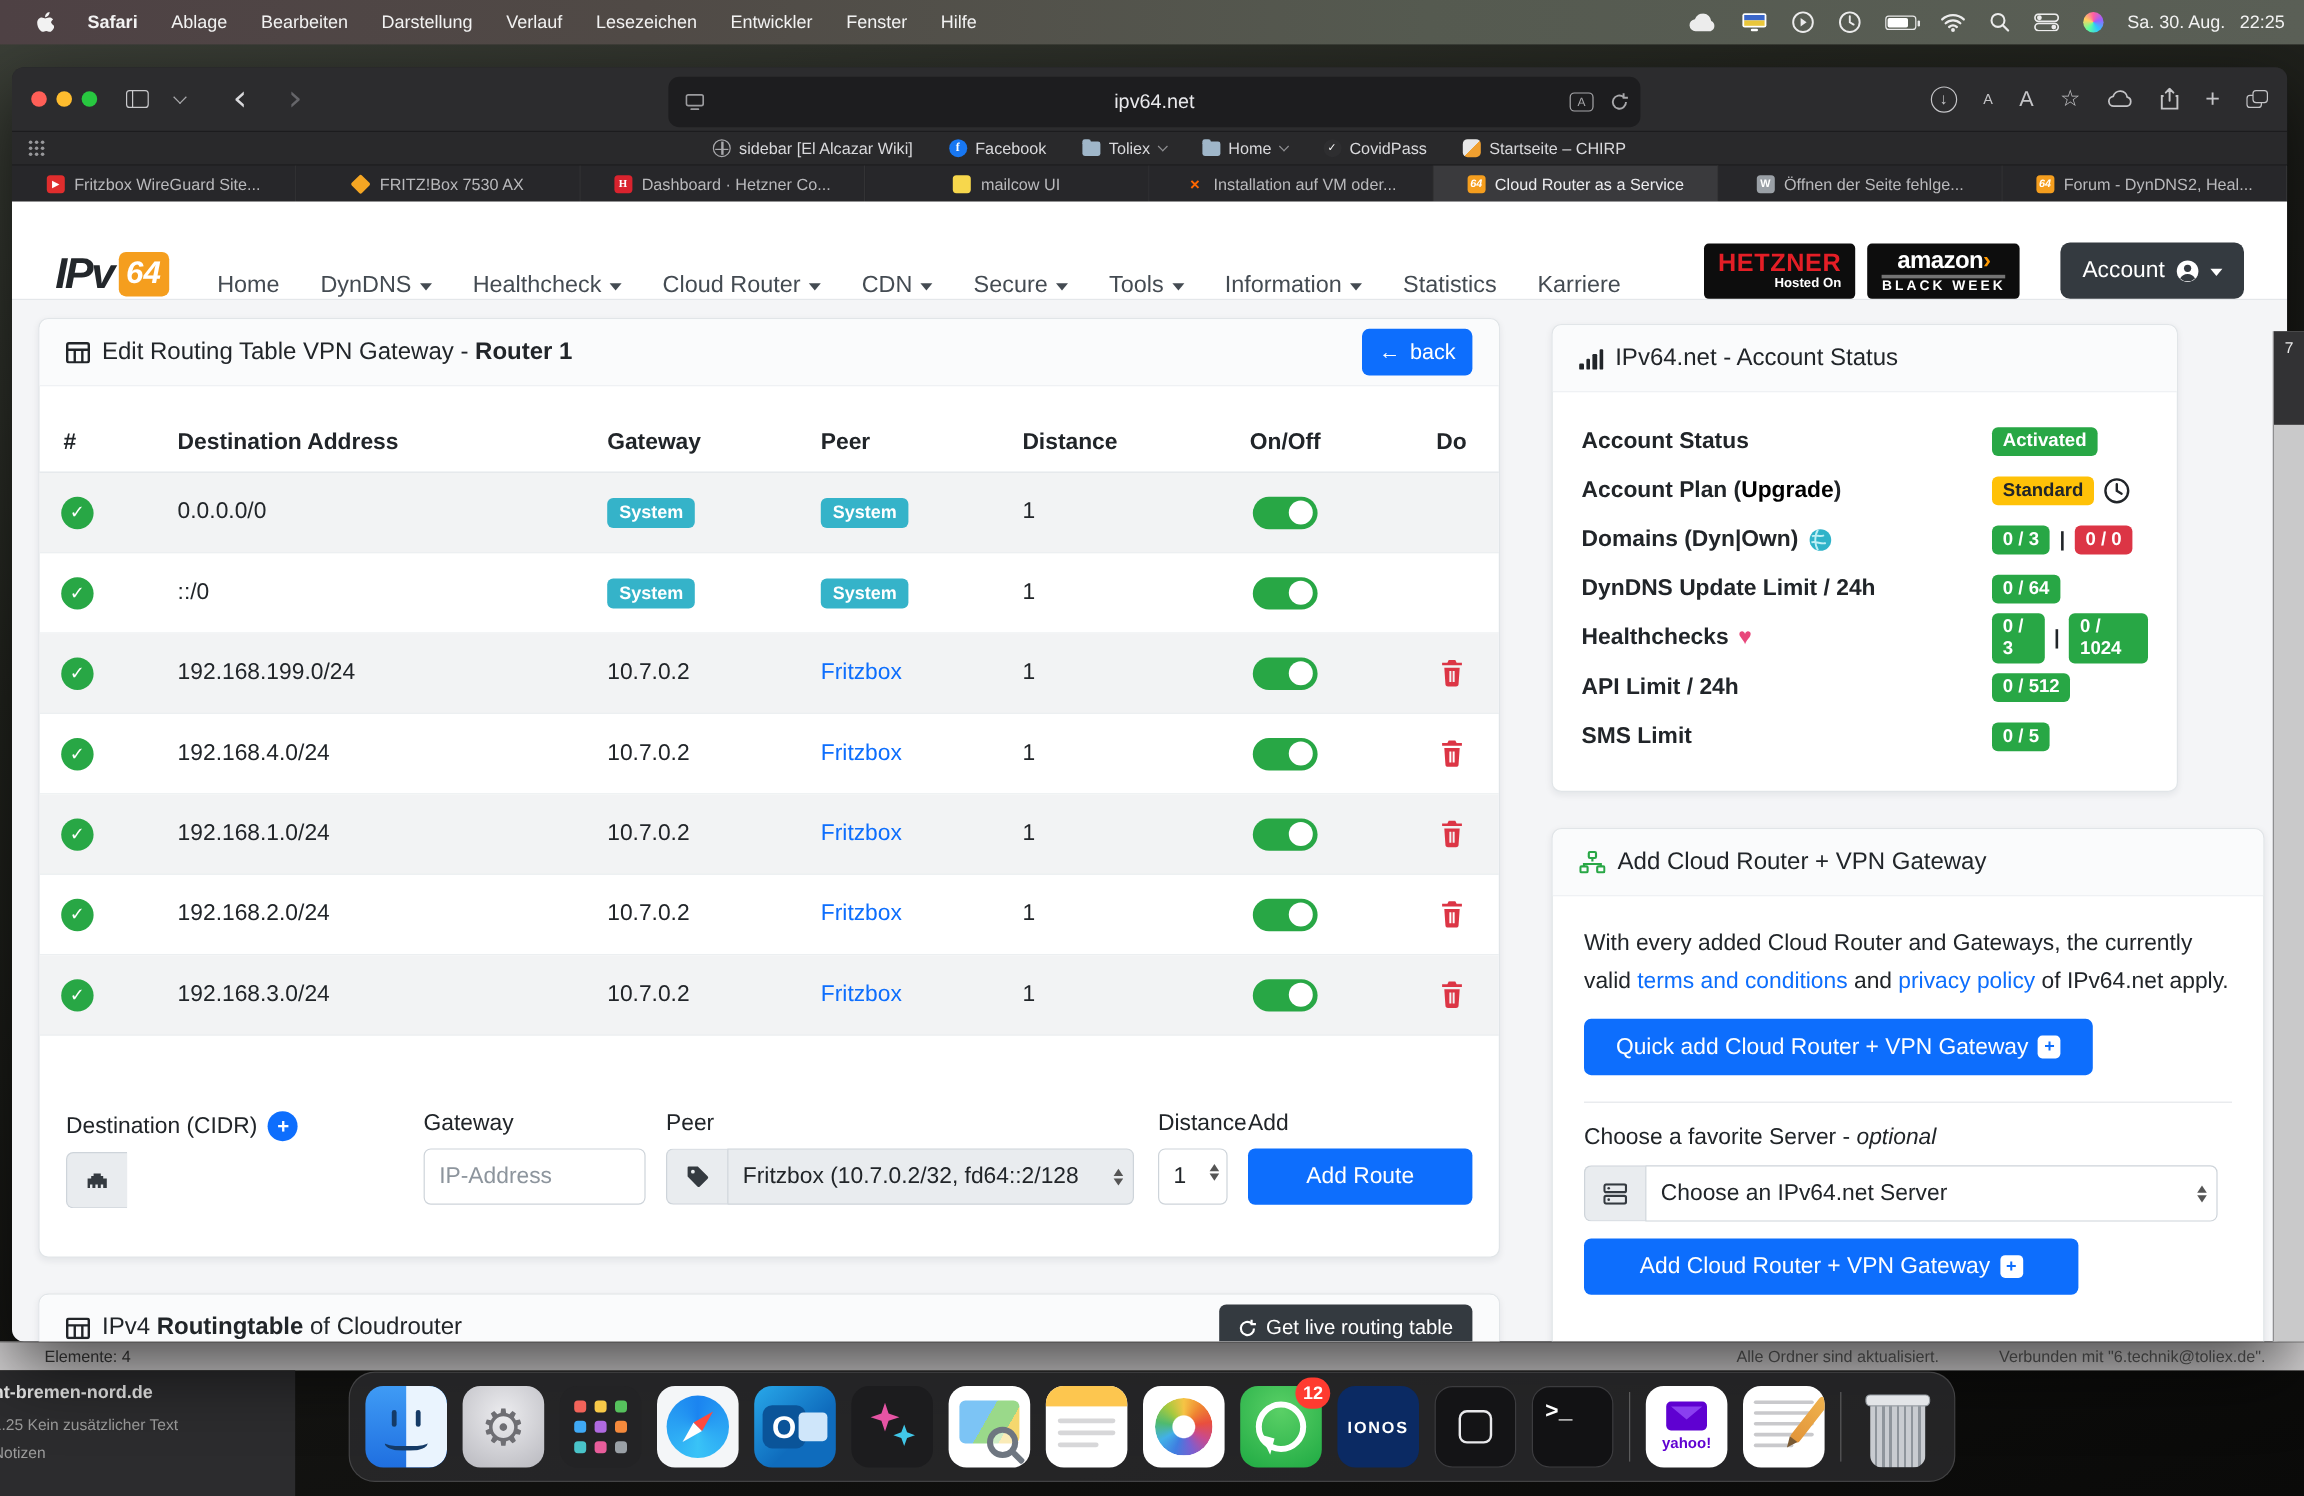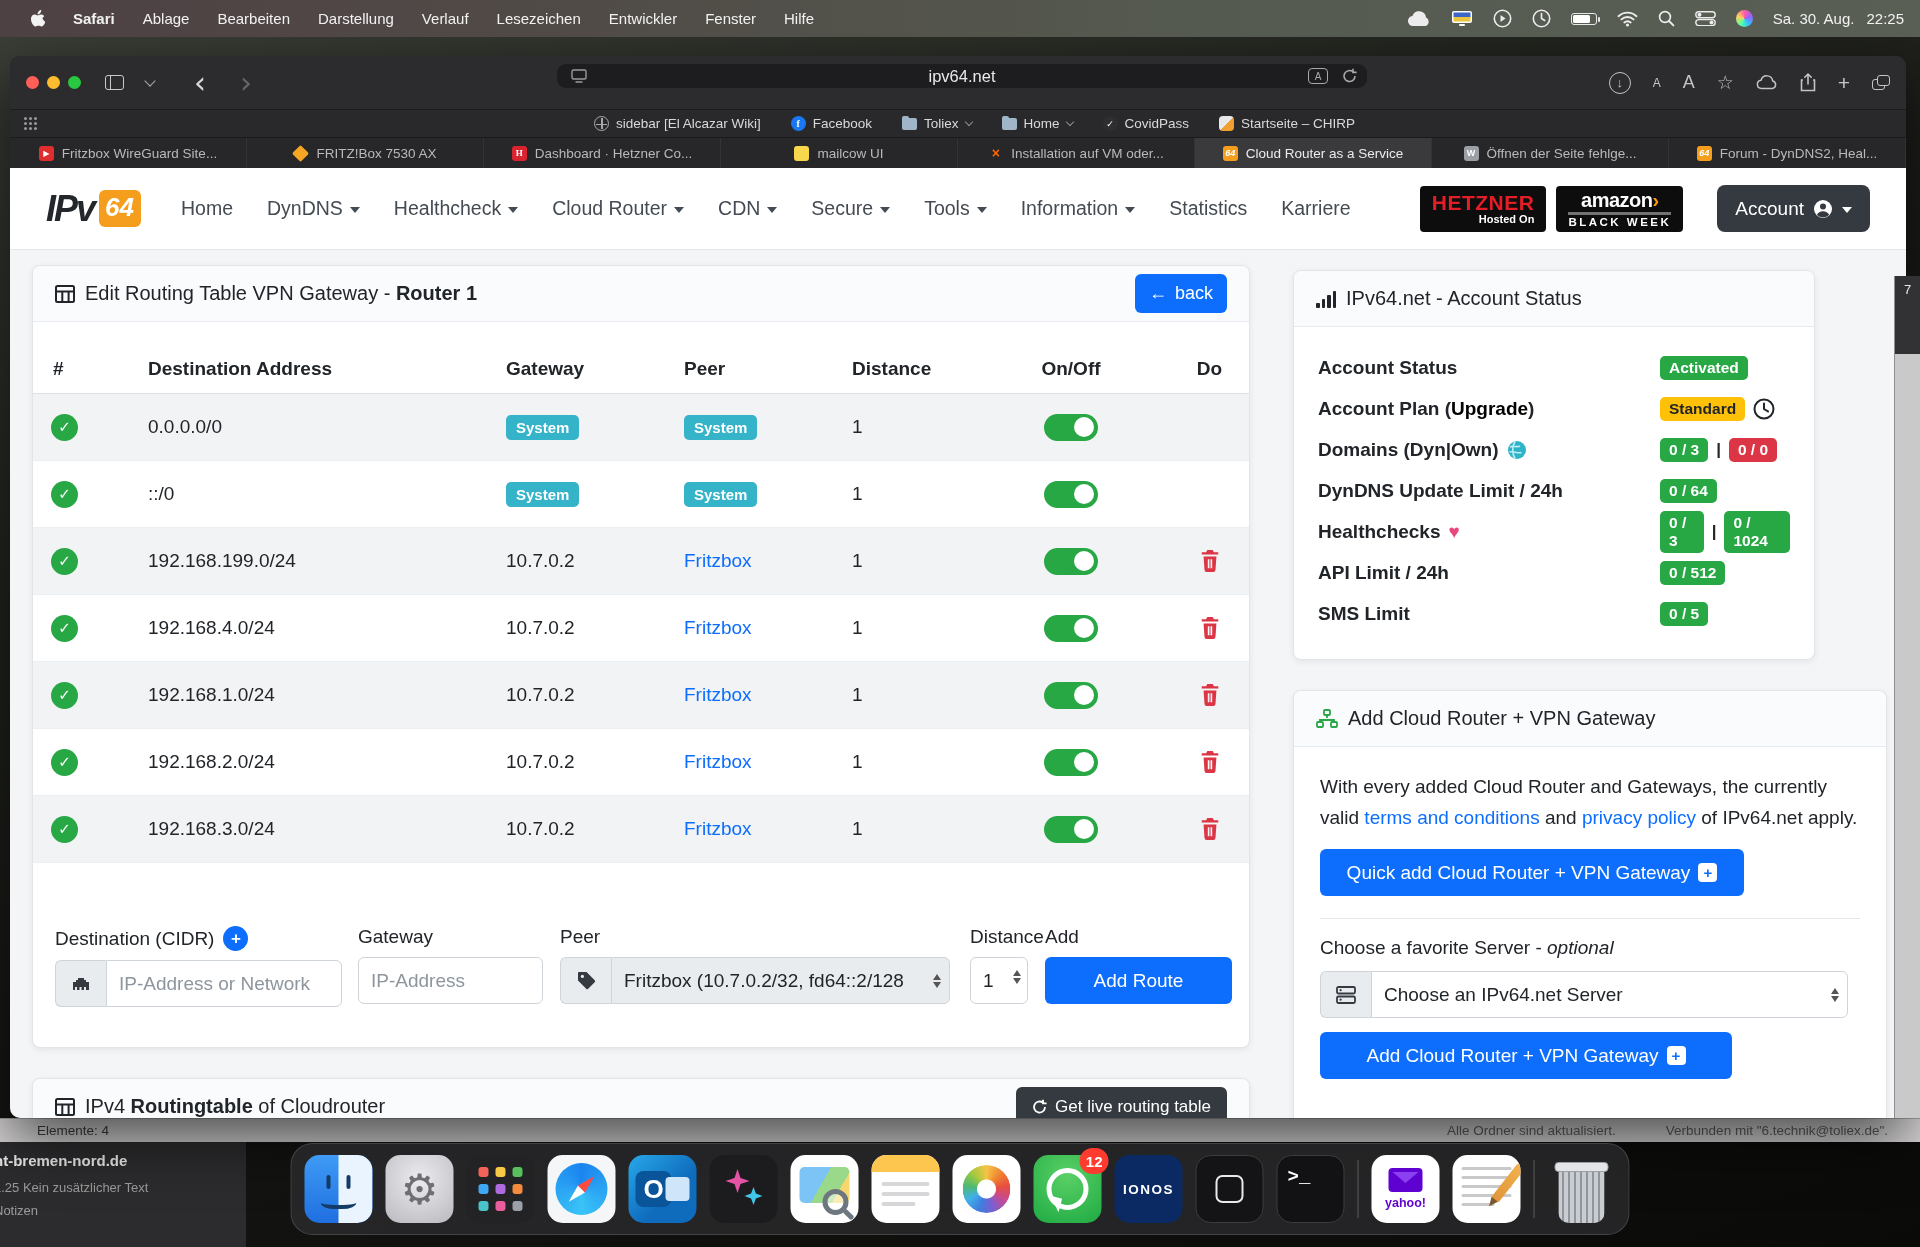--- a/index.html
+++ b/index.html
@@ -33,21 +33,21 @@
   .toolbar { height:54px; background:#2c2c2e; display:flex; align-items:center; padding:0 16px; gap:10px; border-bottom:1px solid #1c1c1e; }
   .lights { display:flex; gap:8px; margin-right:10px; }
   .light { width:13px; height:13px; border-radius:50%; }
   .light.r { background:#ff5f57; } .light.y { background:#febc2e; } .light.g { background:#28c840; }
   .tbtn { color:#b9b9bc; display:flex; align-items:center; justify-content:center; height:30px; min-width:26px; }
   .sidebar-glyph { width:19px; height:15px; border:1.6px solid #c9c9cc; border-radius:3px; position:relative; }
   .sidebar-glyph:before { content:""; position:absolute; left:4px; top:-1px; bottom:-1px; width:1.6px; background:#c9c9cc; }
   .chev { width:8px; height:8px; border-right:1.8px solid #a9a9ac; border-bottom:1.8px solid #a9a9ac; transform:rotate(45deg); margin-top:-4px; }
   .navarrow { font-size:30px; line-height:26px; font-family:"DejaVu Sans",sans-serif; }
   .back-a { color:#d9d9dc; } .fwd-a { color:#66666a; }
-  .urlfield { position:absolute; left:547px; top:8px; width:810px; height:24px; background:#1d1d1f;
+  .urlfield { position:absolute; left:547px; top:8px; width:810px; height:42px; background:#1d1d1f;
     border-radius:9px; display:flex; align-items:center; color:#e9e9ec; font-size:16.5px; padding:0 10px; }
   .urlfield .page-ic { color:#9b9b9e; margin-left:4px; }
   .urlfield .url-text { position:absolute; left:0; right:0; text-align:center; }
   .urlfield .right-ics { margin-left:auto; display:flex; gap:14px; align-items:center; color:#a8a8ab; }
   .trans-ic { width:20px; height:16px; border:1.5px solid #a8a8ab; border-radius:4px; font-size:10px; display:flex; align-items:center; justify-content:center; }
   .tb-right { margin-left:auto; display:flex; align-items:center; gap:22px; color:#c4c4c7; }
   .dl-circle { width:22px; height:22px; border:1.6px solid #c4c4c7; border-radius:50%; display:flex; align-items:center; justify-content:center; font-size:13px; }
   .aa-small { font-size:12px; } .aa-big { font-size:18px; }
   .star { font-size:19px; }
   .tabs-ic { position:relative; width:18px; height:15px; }
@@ -84,21 +84,21 @@
   .ti-fritz { background:#f5a623; transform:rotate(45deg) scale(.8); border-radius:2px; color:#d03; }
   .ti-h-red { background:#d9232e; font-family:"Liberation Serif",serif; }
   .ti-mail-yellow { background:#f7d74c; }
   .ti-x-orange { background:transparent; color:#f60; font-size:14px; font-weight:900; }
   .ti-ipv64 { background:#f59e1e; font-style:italic; font-size:9px; }
   .ti-w-gray { background:#9aa0a6; }
 
   
   .content { position:relative; height:950px; background:#f4f5f7; overflow:hidden; }
   .site-nav { position:relative; height:82px; background:#fff; border-bottom:1px solid #e4e7ea;
-    display:flex; align-items:center; padding:0 36px; }
+    display:flex; align-items:flex-end; padding:0 36px; }
   .logo { display:flex; align-items:center; gap:2px; margin-right:40px; }
   .logo-ipv { font-size:36px; font-weight:bold; font-style:italic; color:#23272b; letter-spacing:-2px; }
   .logo-64 { background:#f59e1e; color:#fff; font-weight:bold; font-style:italic; font-size:26px;
     border-radius:6px; padding:2px 7px 4px 6px; margin-left:3px; }
   .nav-items { display:flex; align-items:center; gap:34px; }
   .nav-item { color:#444b52; font-size:19.5px; display:flex; align-items:center; gap:7px; }
   .caret-dn { width:0; height:0; border-left:5px solid transparent; border-right:5px solid transparent; border-top:6px solid #444b52; margin-top:3px; }
   .nav-right { margin-left:auto; display:flex; align-items:center; gap:10px; }
   .badge-ad { background:#0d0d0d; border-radius:4px; height:46px; padding:5px 12px 4px;
     display:flex; flex-direction:column; justify-content:center; align-items:center; line-height:1.05; }
@@ -747,21 +747,20 @@
                   <span>Destination (CIDR)</span>
                   <span class="plus-circ">+</span>
                 </div>
               <div class="group">
                 <span class="prepend">
                     <svg width="22" height="18" viewBox="0 0 22 18">
                       <path fill="#343a40" d="M3 7h16v8h-3v-3h-2v3h-2.5v-3h-2v3H7v-3H5v3H3zM8 3h6v4H8z"></path>
                       <path fill="#343a40" d="M6 5h10v3H6z"></path>
                     </svg>
                   </span>
-                <input class="inp" style="width: 236px;" placeholder="IP-Address or Network">
               </div>
             </div>
             <div style="margin-left:16px; width:185px;">
               <div class="f-label">Gateway</div>
               <input class="inp" style="width: 185px; border-radius: 6px;" placeholder="IP-Address">
             </div>
             <div style="margin-left:17px; width:391px;">
               <div class="f-label">Peer</div>
               <div class="group">
                 <span class="prepend">

